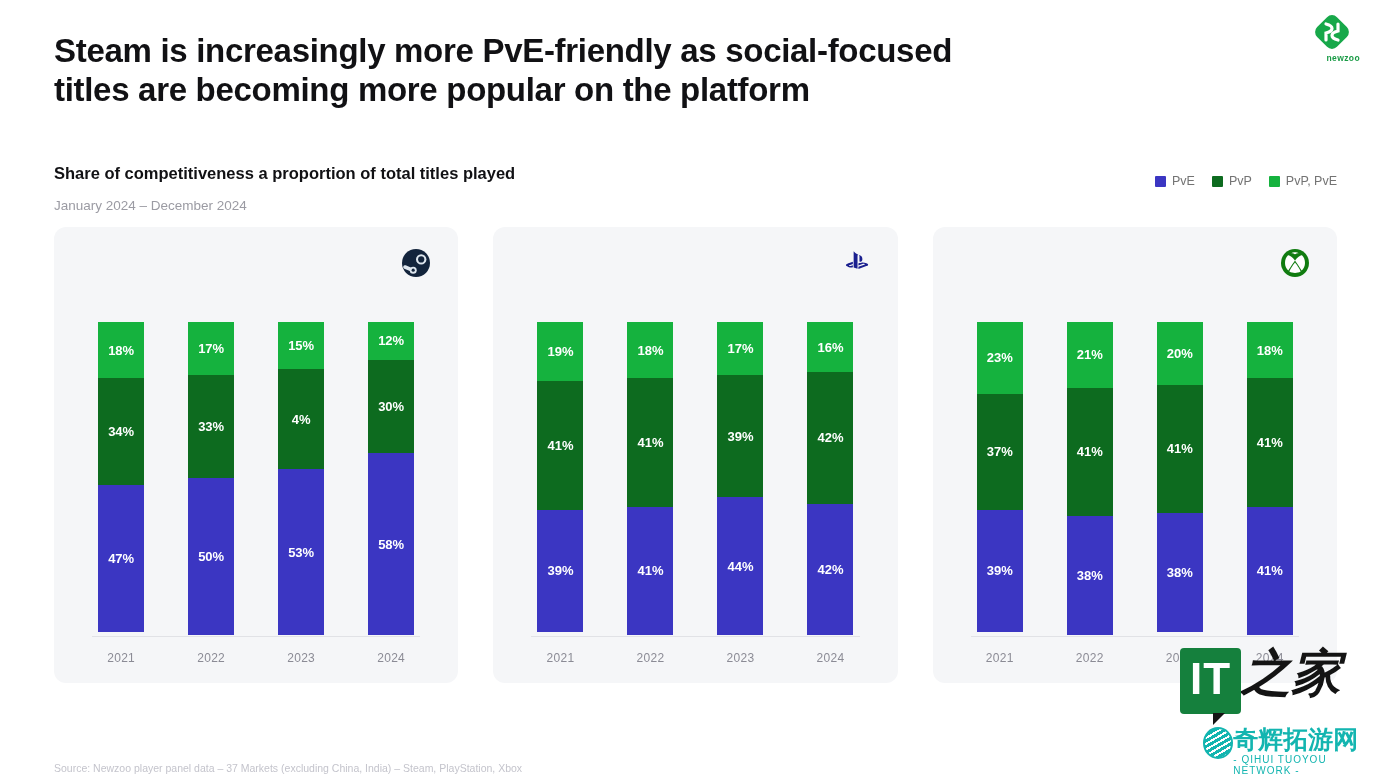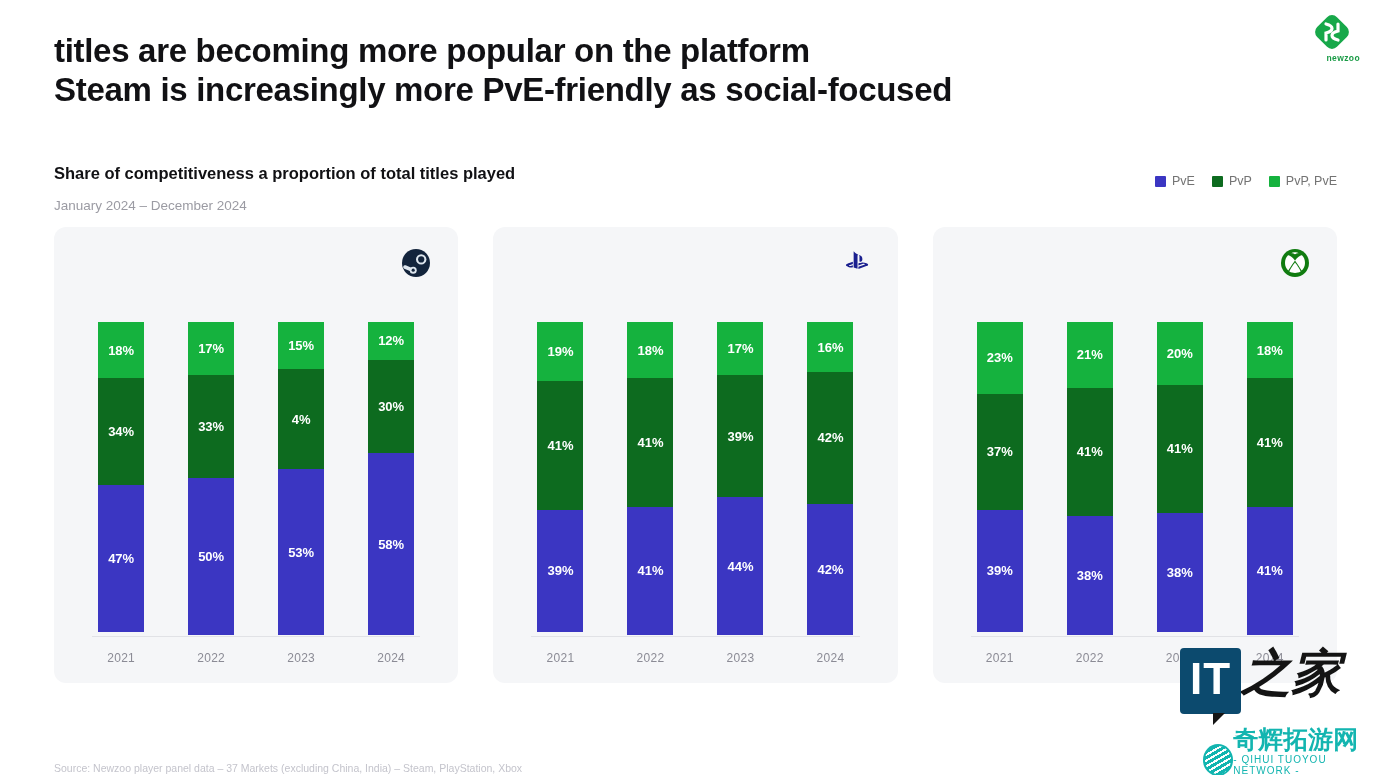--- a/index.html
+++ b/index.html
@@ -101,38 +101,38 @@
     position: absolute; left: 54px; top: 762px;
     font-size: 10.5px; color: #c4c4cc;
   }
 
   
   .wm-itjia {
     position: absolute; left: 1180px; top: 648px;
     display: flex; align-items: flex-start;
   }
   .wm-it-badge {
-    background: #0c4a6e; color: #ffffff;
+    background: #15803d; color: #ffffff;
     font-size: 44px; font-weight: bold; line-height: 1;
     padding: 9px 10px 13px 10px; border-radius: 4px;
     position: relative; letter-spacing: 1px;
   }
   .wm-it-badge::after {
     content: ""; position: absolute; right: 16px; bottom: -11px;
     border-left: 12px solid #141414;
     border-bottom: 12px solid transparent;
   }
   .wm-zhijia {
     font-family: "Liberation Serif", serif;
     font-size: 50px; font-weight: bold; color: #141414;
     line-height: 1; font-style: italic;
   }
   .wm-qihui {
     position: absolute; left: 1203px; top: 727px;
-    display: flex; align-items: flex-end; gap: 0;
+    display: flex; align-items: flex-start; gap: 0;
   }
   .wm-q-circle {
     width: 32px; height: 32px; border-radius: 50%;
     background: repeating-linear-gradient(-30deg, #13b5b0 0 3px, #ffffff 3px 5px);
     border: 2px solid #13b5b0;
   }
   .wm-q-text { display: flex; flex-direction: column; }
   .wm-q-cn {
     font-size: 25px; font-weight: bold; color: #13b5b0; line-height: 1;
     font-family: "Liberation Serif", serif;
@@ -140,22 +140,22 @@
   .wm-q-en {
     font-size: 10px; color: #13b5b0; letter-spacing: 1px; margin-top: 2px;
   }
 </style>
 </head>
 <body>
 
 <div class="slide">
 
   <h1 class="title">
+    <span class="title-line">Steam is increasingly more PvE-friendly as social-focused</span>
     <span class="title-line">titles are becoming more popular on the platform</span>
-    <span class="title-line">Steam is increasingly more PvE-friendly as social-focused</span>
   </h1>
 
   <div class="newzoo-logo">
     <div class="nz-mark">
       <svg viewBox="0 0 40 40" width="40" height="40" aria-hidden="true">
         <rect x="6" y="6" width="28" height="28" rx="7" transform="rotate(45 20 20)" fill="#17a84a"></rect>
         <path d="M14 12 C 22 14, 22 19, 14 21 L14 28 M26 28 C 18 26, 18 21, 26 19 L26 12" stroke="#ffffff" stroke-width="3.2" fill="none" stroke-linecap="round"></path>
       </svg>
     </div>
     <div class="nz-word">newzoo</div>

